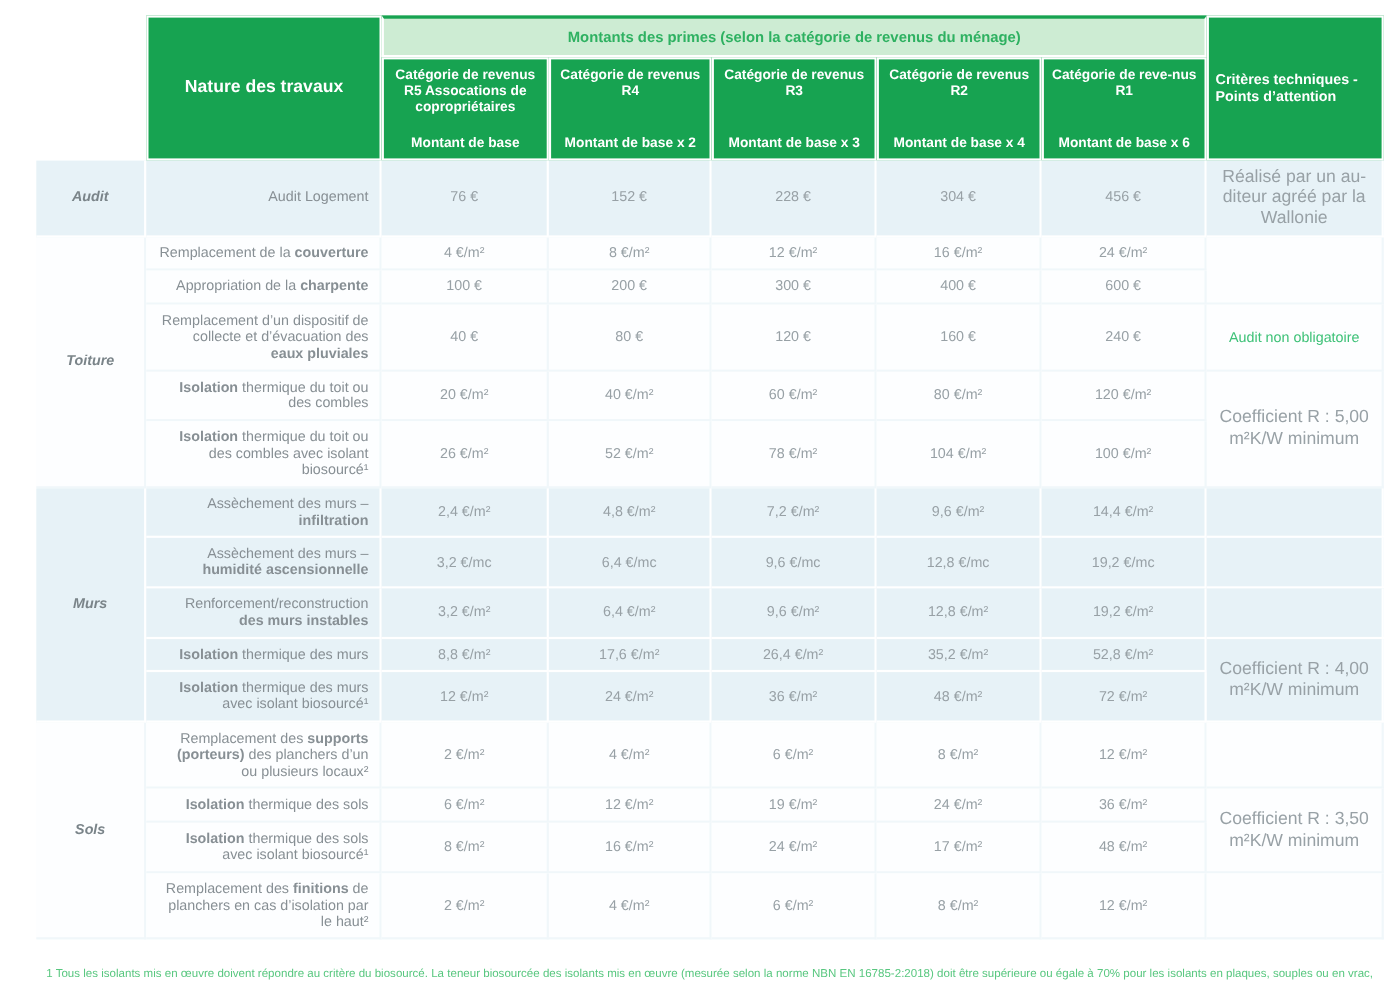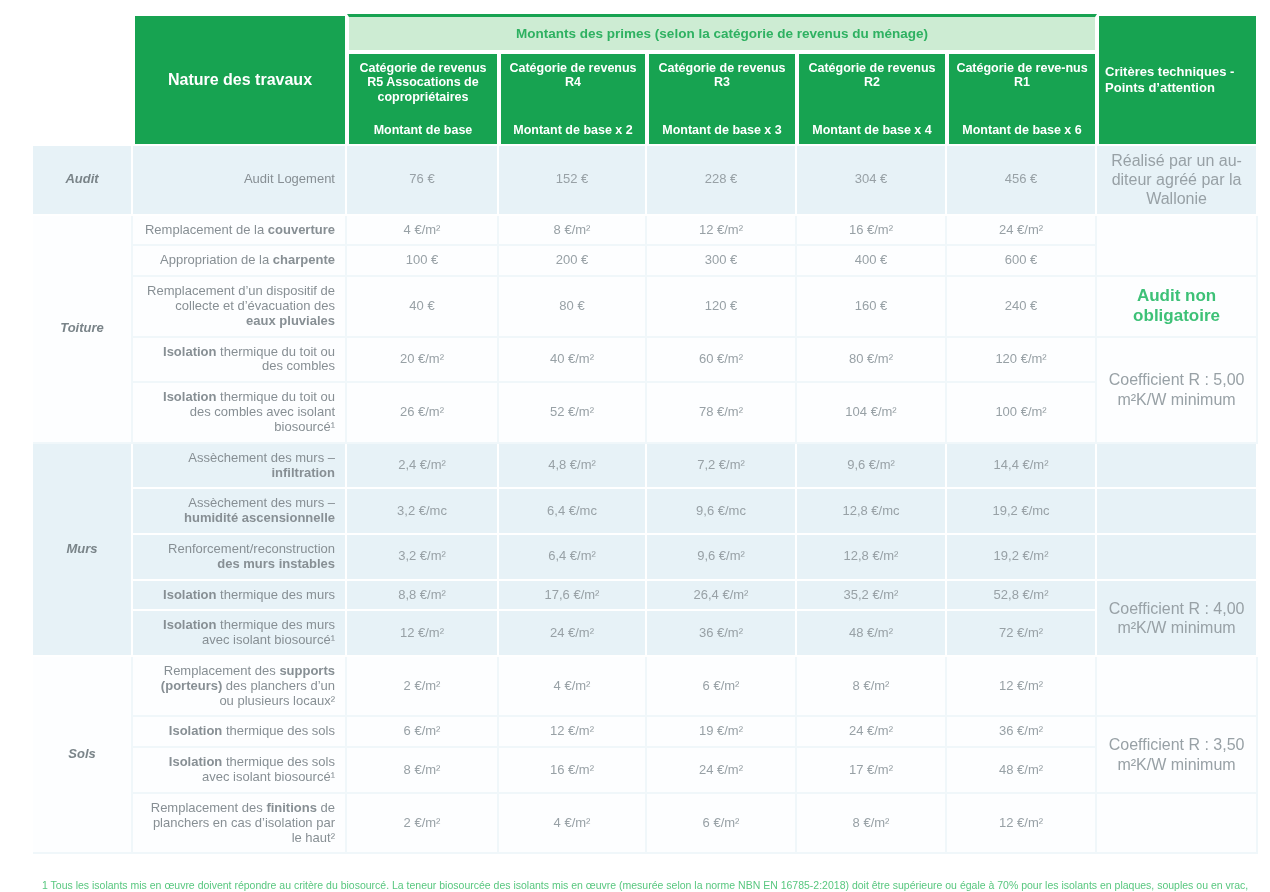--- a/index.html
+++ b/index.html
@@ -82,21 +82,21 @@
     text-align:right;color:var(--text-gray);font-size:13px;
   }
   td.label-cell .b{font-weight:bold;}
   td.value-cell{
     text-align:center;color:var(--value-gray);font-size:13px;
   }
   td.criteria-cell{
     text-align:center;font-size:16px;line-height:1.2;padding:5px 8px;
   }
   td.crit-gray{color:var(--value-gray);}
-  td.crit-green{color:var(--accent-green);font-weight:bold;font-size:17px;text-align:center;}
+  td.crit-green{color:var(--accent-green);font-weight:normal;font-size:13px;text-align:center;}
   
   .footnotes{
     margin:24px 0 0 9px;
     width:1210px;
     color:var(--footnote-green);
     font-size:10.5px;line-height:1.4;
   }
   .footnote{padding-left:9px;text-indent:-9px;}
 </style>
 </head>

